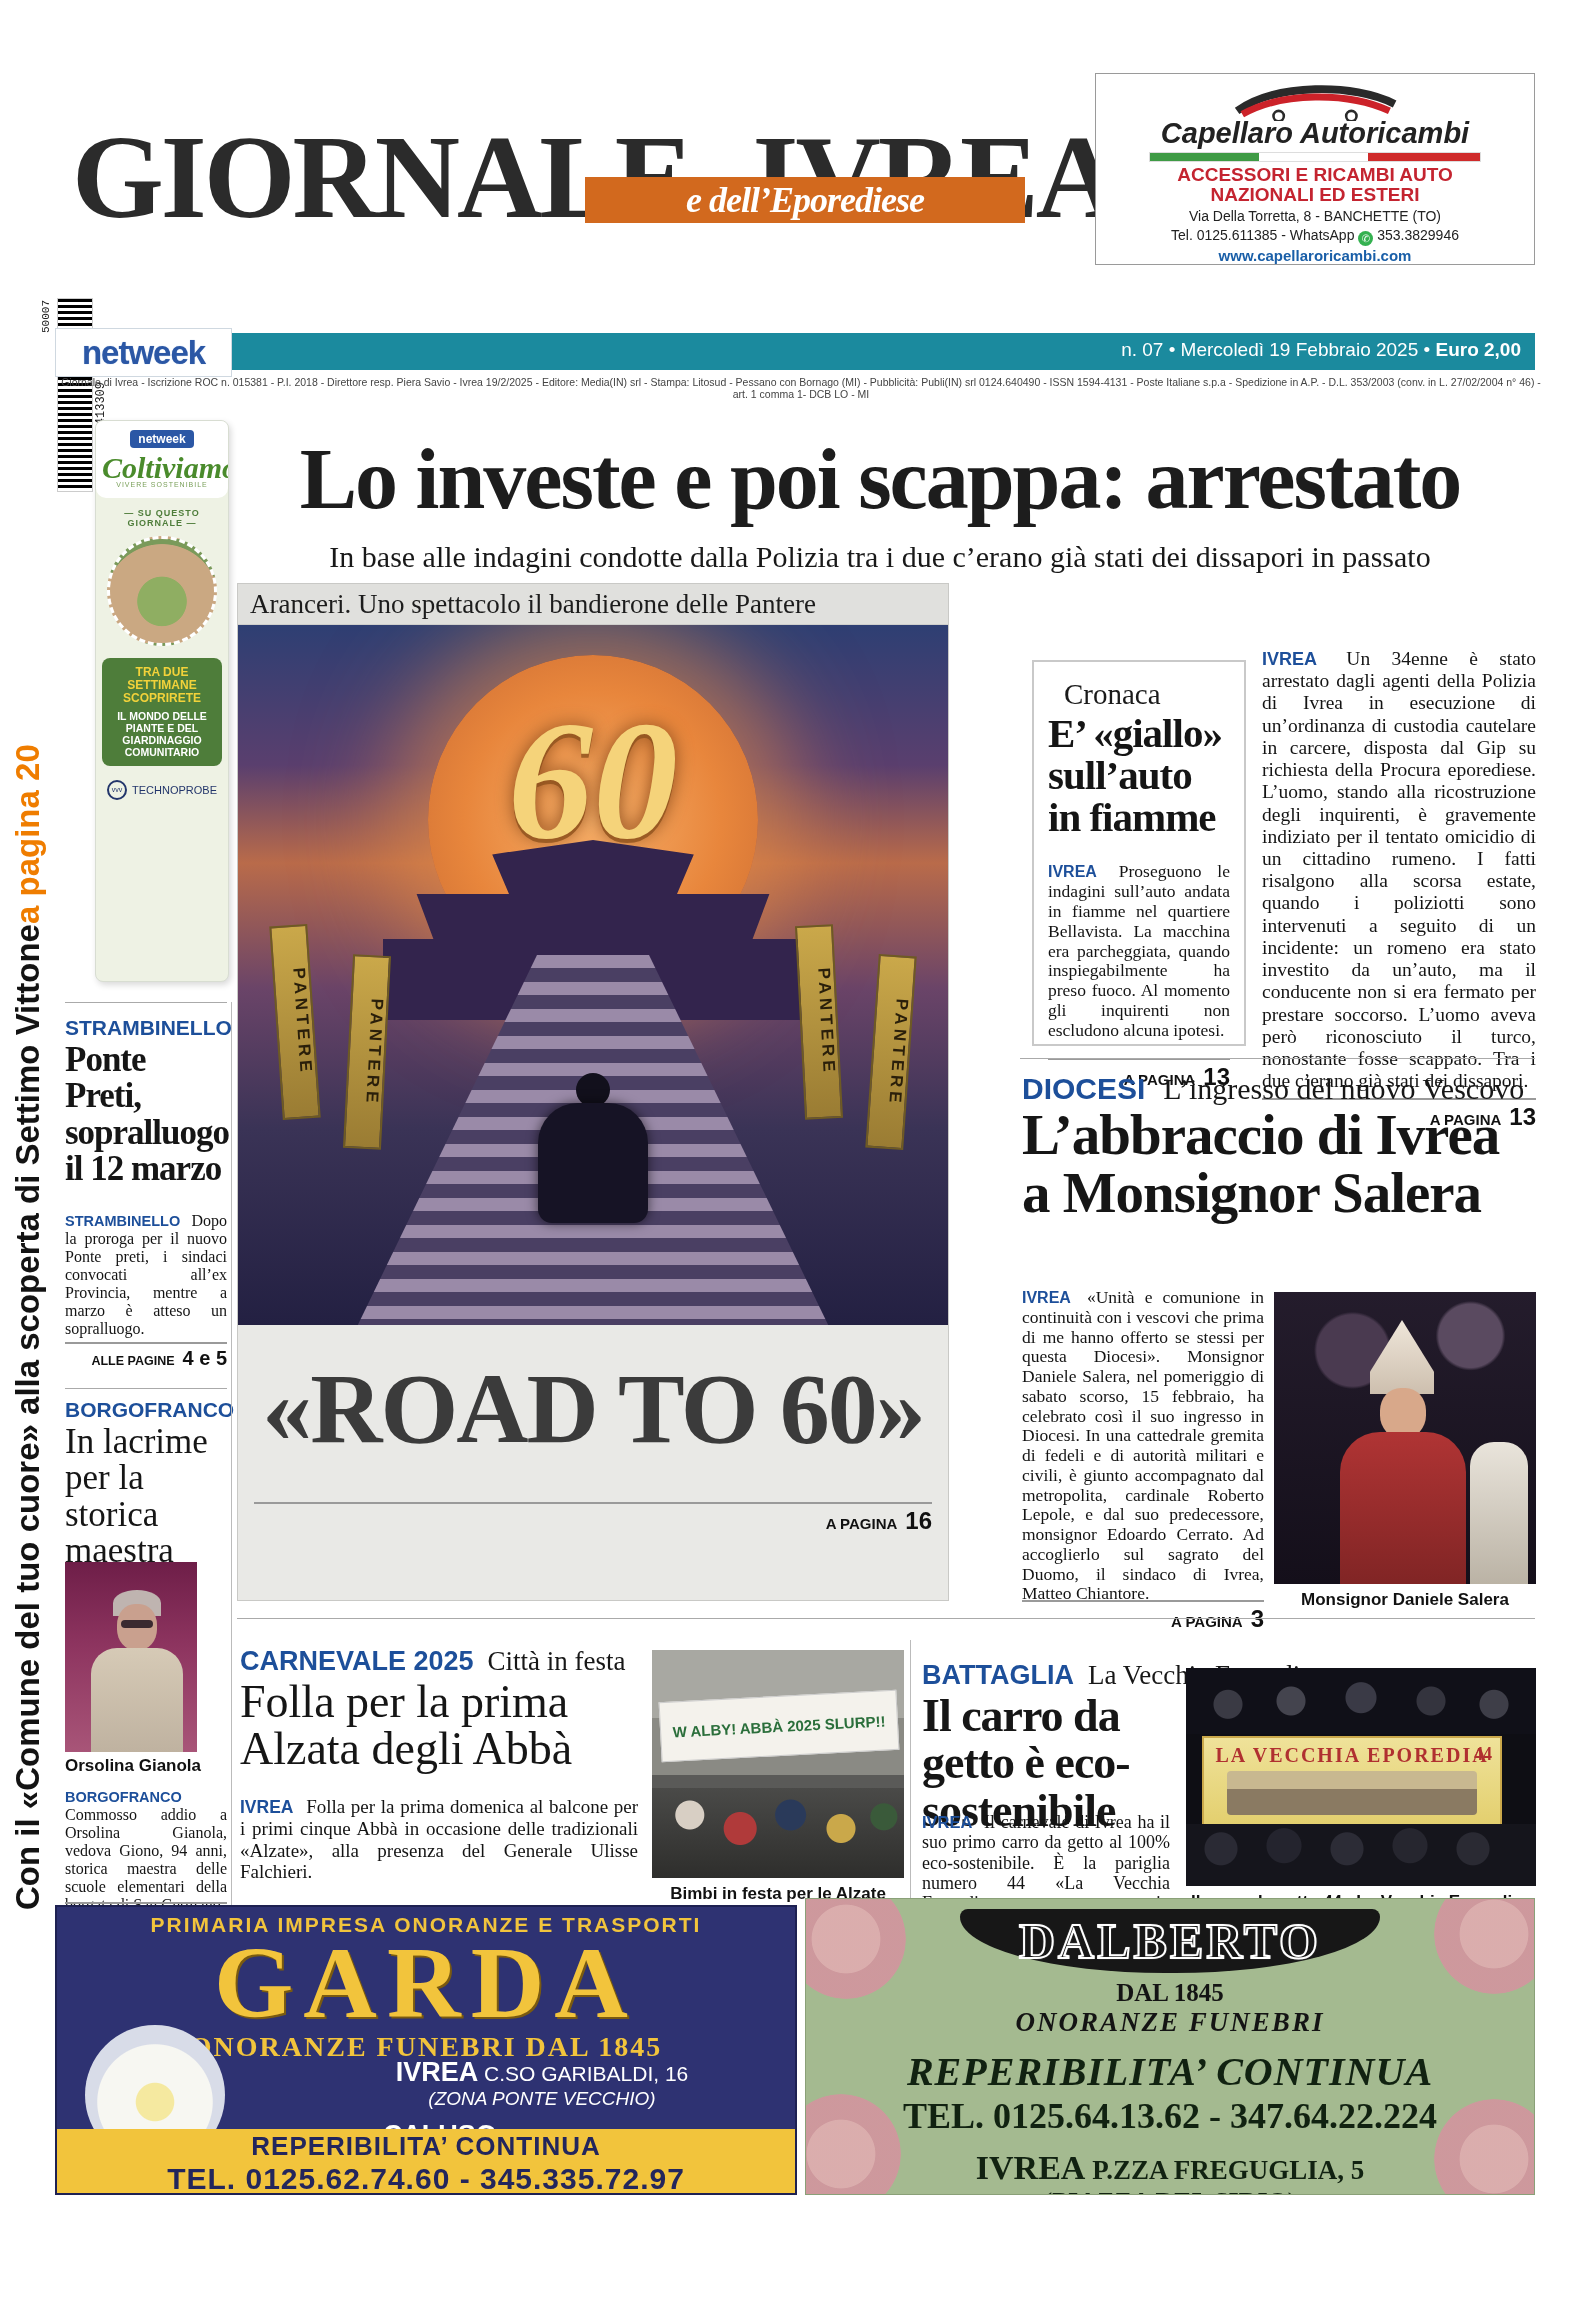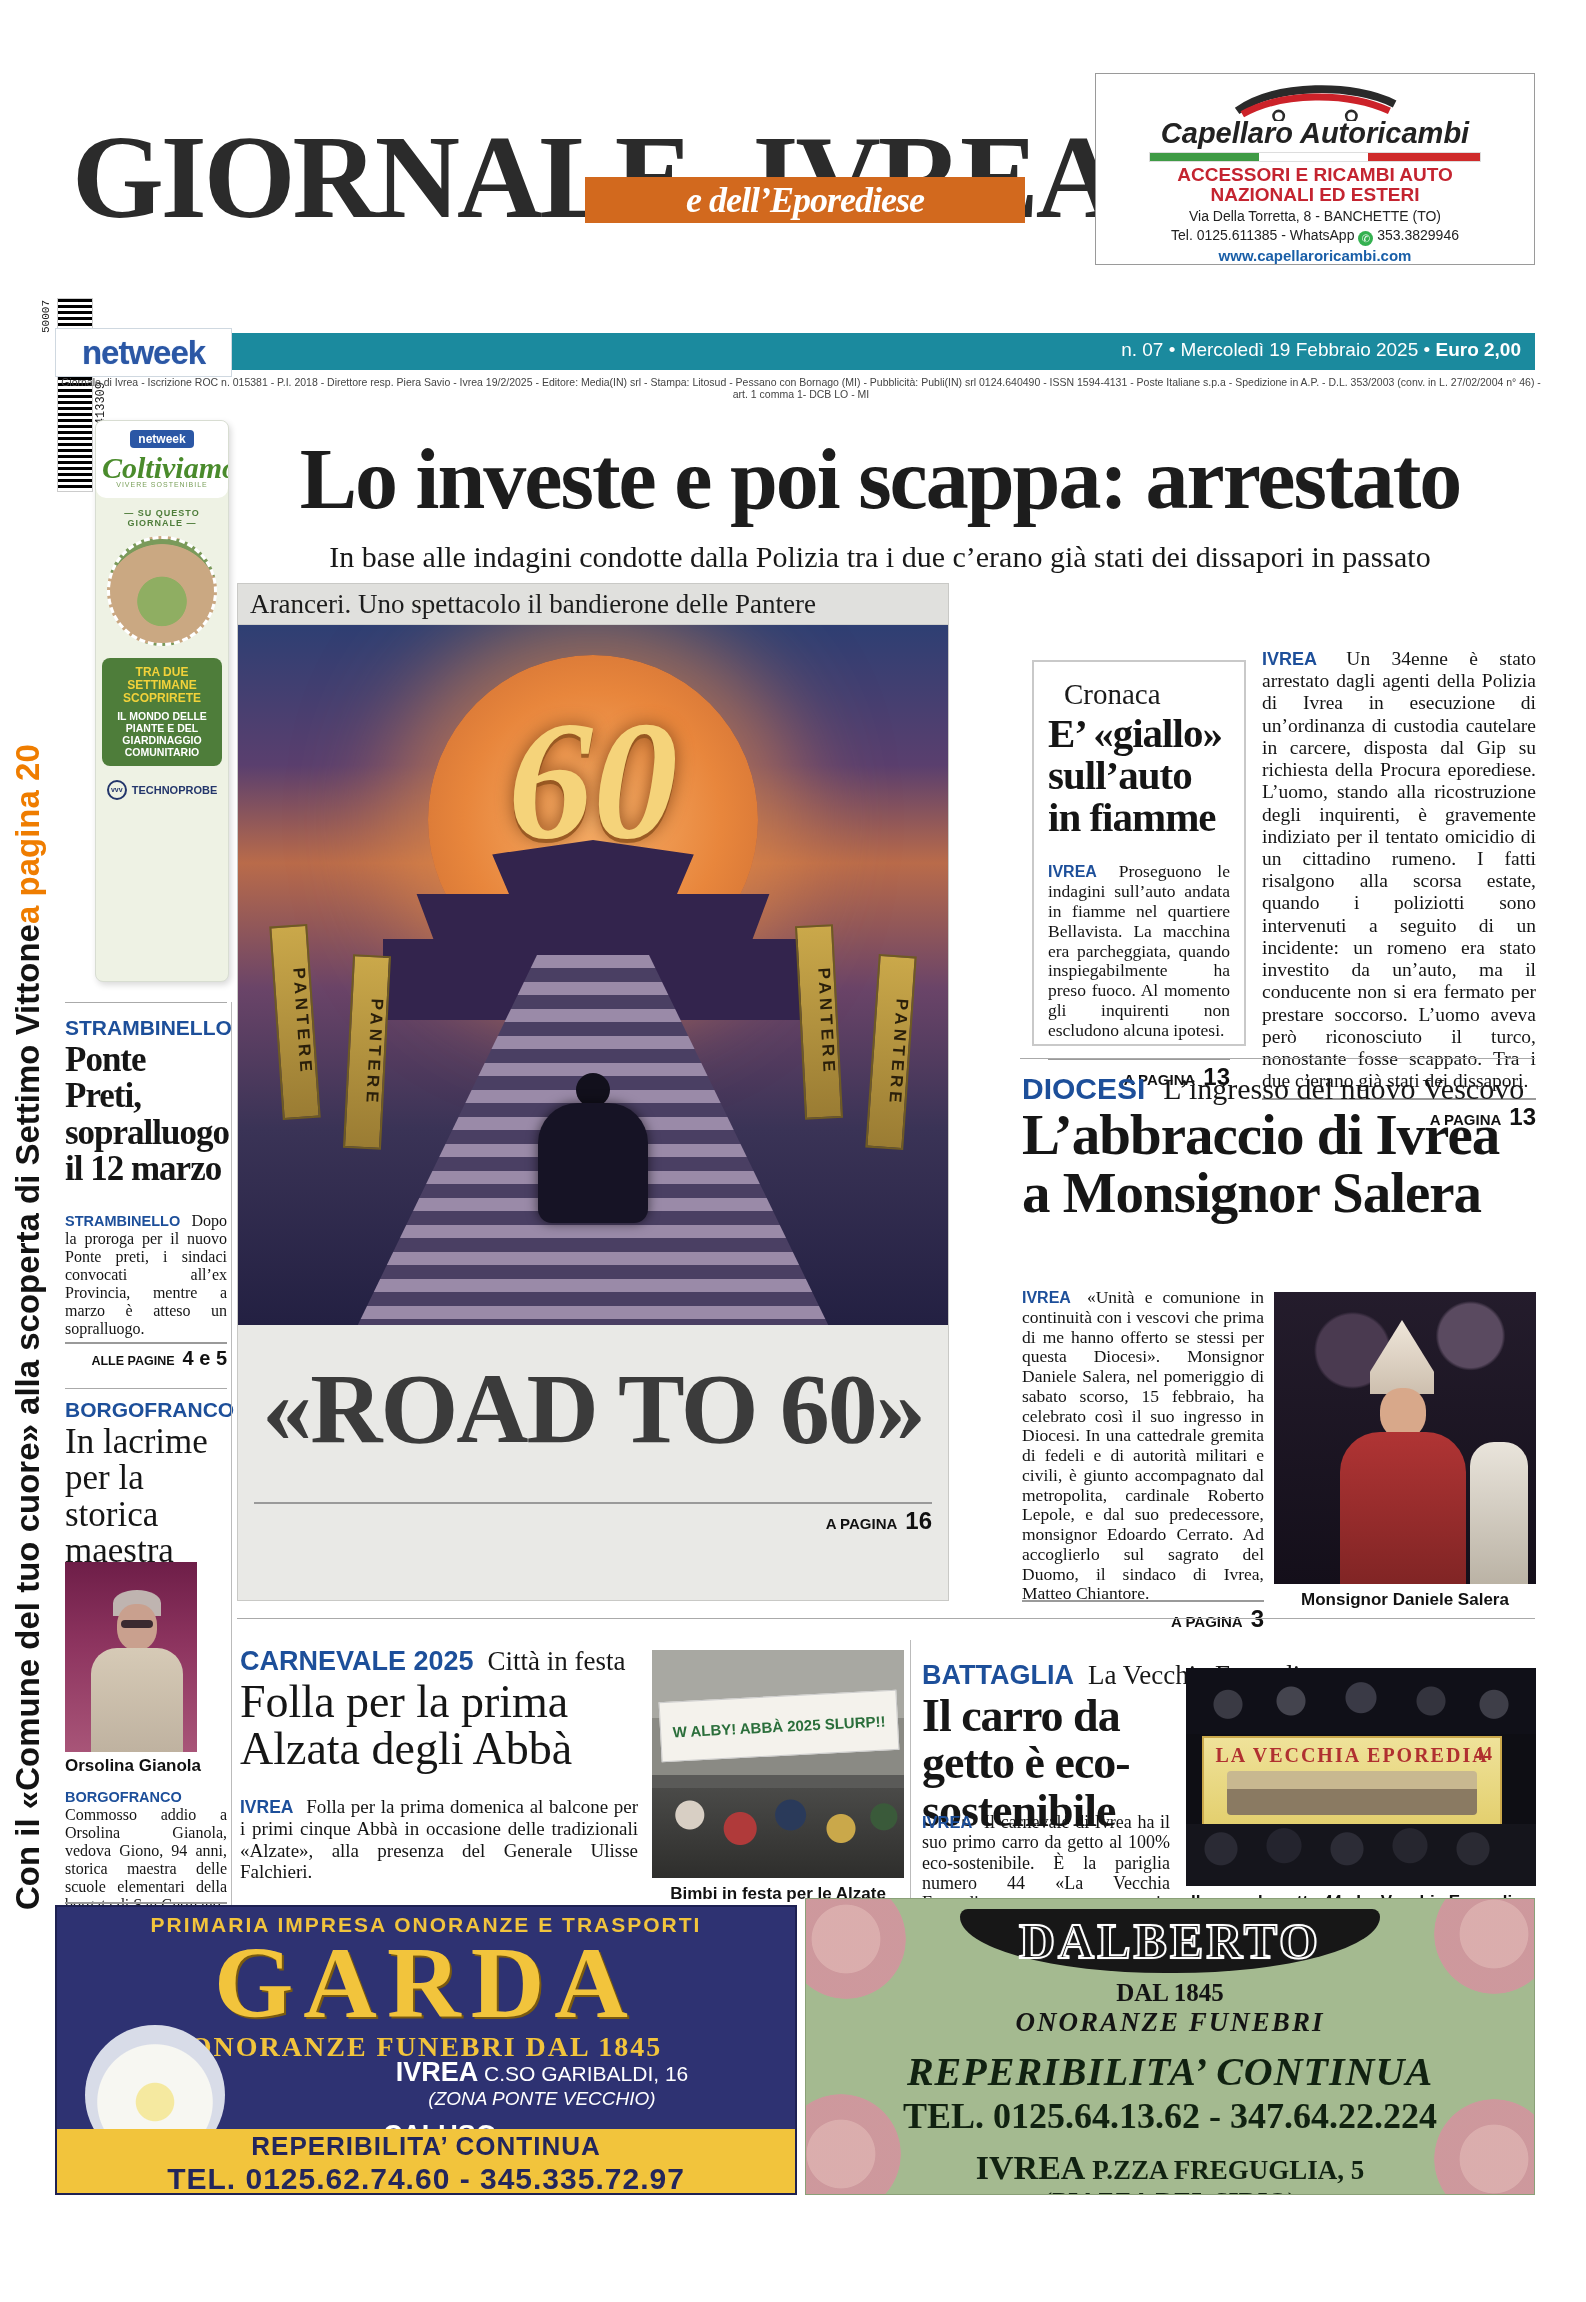--- a/index.html
+++ b/index.html
@@ -140,21 +140,21 @@
   .colti-logo{font-style:italic;font-weight:bold;font-size:30px;color:#4a8b2c;margin-top:6px;line-height:.9;}
   .colti-tag{font-family:"Liberation Sans",sans-serif;font-size:7px;letter-spacing:1px;color:#7aa05a;}
   .colti-mid{text-align:center;padding-top:10px;}
   .colti-head{font-family:"Liberation Sans",sans-serif;font-weight:bold;font-size:9px;color:#4e7d3a;letter-spacing:1px;}
   .colti-circle{width:104px;height:104px;margin:8px auto 0;border-radius:50%;border:3px dashed #fff;
                 background:radial-gradient(circle at 50% 60%,#8fae62 0 30%,#caa882 31% 70%,#7a9a5a 71%);}
   .colti-box{margin:12px 6px 0;background:#4e7d3a;border-radius:8px;padding:8px 5px;text-align:center;}
   .colti-box-y{font-family:"Liberation Sans",sans-serif;font-weight:bold;font-size:12px;color:#f2d23a;line-height:1.1;}
   .colti-box-w{font-family:"Liberation Sans",sans-serif;font-weight:bold;font-size:10.5px;color:#fff;margin-top:4px;line-height:1.15;}
   .colti-sponsor{display:flex;align-items:center;gap:5px;justify-content:center;margin-top:14px;
-                 font-family:"Liberation Sans",sans-serif;font-weight:bold;font-size:11px;color:#23366b;}
+                 font-family:"Liberation Sans",sans-serif;font-weight:normal;font-size:11px;color:#23366b;}
   .tp-icon{width:16px;height:16px;border:2px solid #23366b;border-radius:50%;font-size:7px;display:flex;
            align-items:center;justify-content:center;color:#23366b;}
 
   .sec-label{font-family:"Liberation Sans",sans-serif;font-weight:bold;color:#1d4f9a;}
   .stram-label{left:65px;top:1016px;font-size:21px;}
   .stram-head{left:65px;top:1042px;width:162px;font-weight:bold;font-size:35px;line-height:1.04;
               letter-spacing:-1px;color:#161616;}
   .stram-body{left:65px;top:1212px;width:162px;font-size:16px;line-height:1.13;}
   .stram-body .plabel{font-size:14.5px;margin-right:5px;}
   .stram-ref{left:65px;top:1342px;width:162px;}

